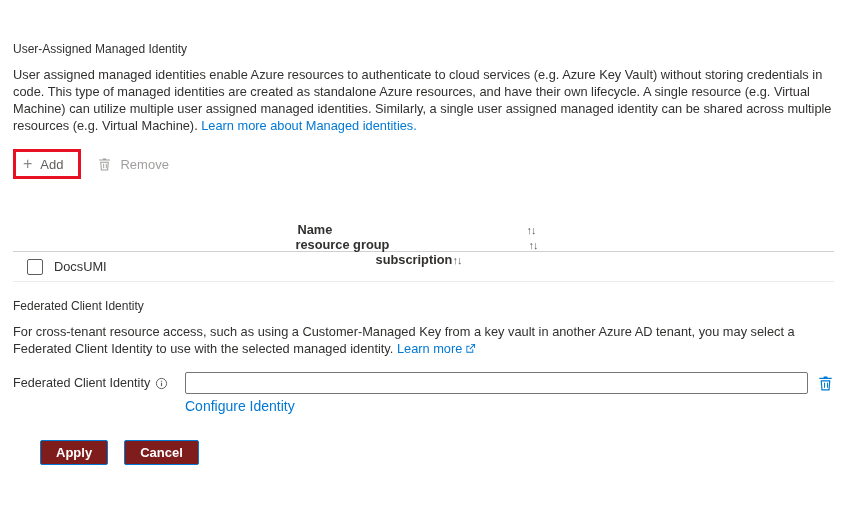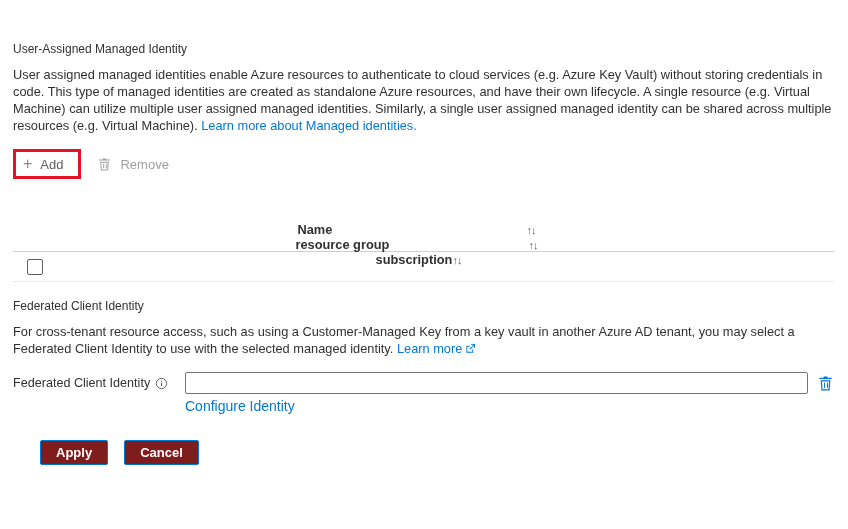--- a/index.html
+++ b/index.html
@@ -107,20 +107,23 @@
       </div>
       <div class="col-sub">
         <span>subscription</span>
         <span class="sort-icon">↑↓</span>
       </div>
     </div>
     <div class="t-row t-body-row">
       <div class="col-check">
         <span class="checkbox"></span>
       </div>
+      <div class="col-name">
+        <span>DocsUMI</span>
+      </div>
       <div class="col-rg"></div>
       <div class="col-sub"></div>
     </div>
   </div>
 
   <div class="section-heading fed-heading">Federated Client Identity</div>
 
   <p class="desc">
     <span>For cross-tenant resource access, such as using a Customer-Managed Key from a key vault in another Azure AD tenant, you may select a Federated Client Identity to use with the selected managed identity.</span>
     <a class="link"><span>Learn more</span><span class="ext-icon"><svg width="11" height="11" viewBox="0 0 12 12" fill="currentColor">

